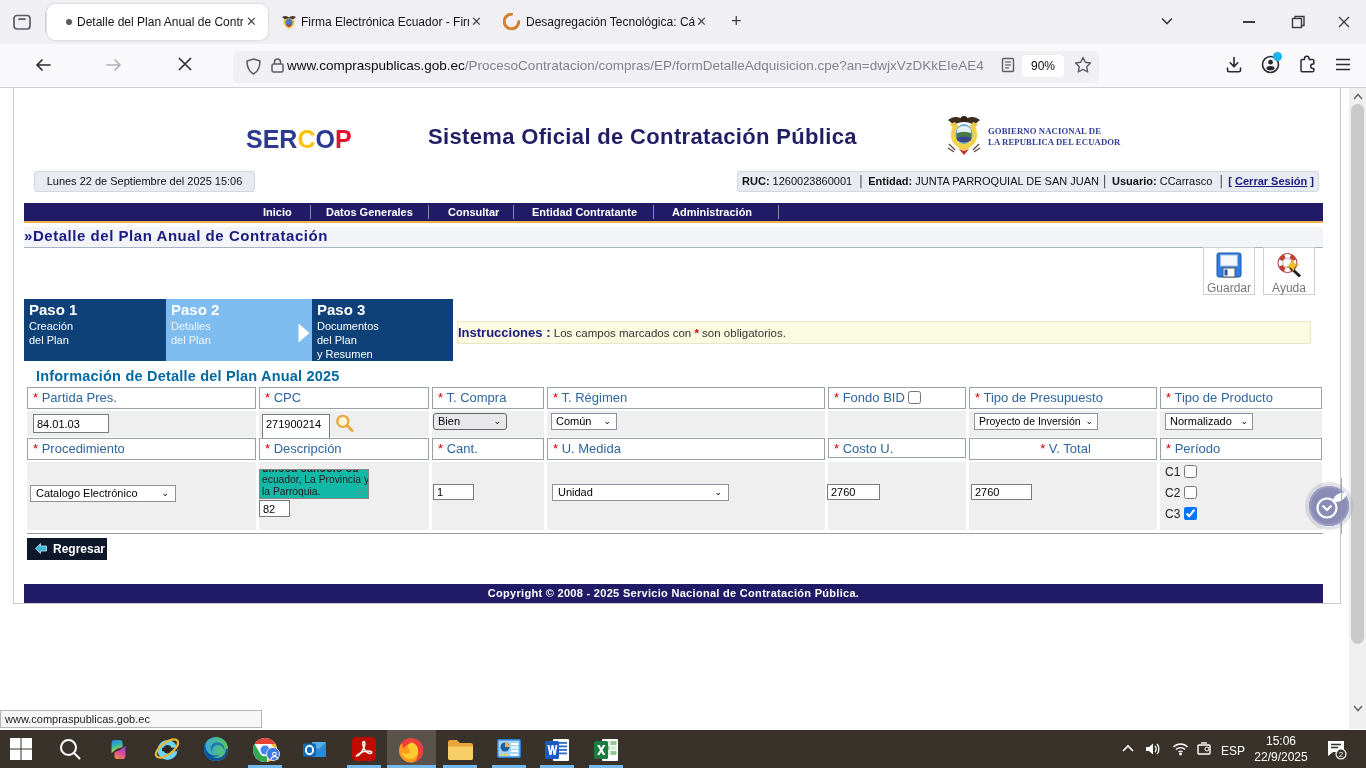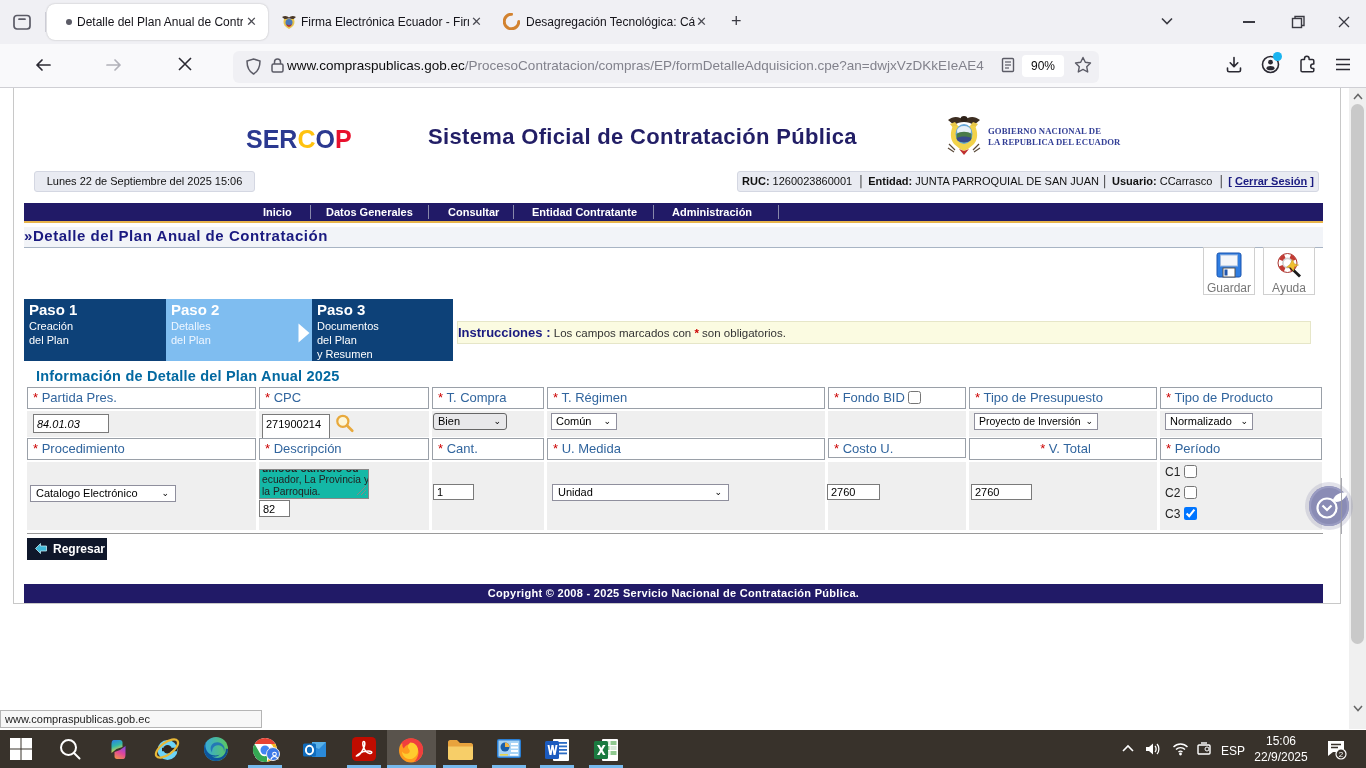--- a/index.html
+++ b/index.html
@@ -252,21 +252,21 @@
 <div class="abs hcell" style="left:1160px;top:387px;width:162px;height:22px;line-height:20px;"><span class="ast">*</span> Tipo de Producto</div>
 
 <div class="abs dcell" style="left:27px;top:411px;width:229px;height:26px;"></div>
 <div class="abs dcell" style="left:259px;top:411px;width:170px;height:26px;"></div>
 <div class="abs dcell" style="left:432px;top:411px;width:112px;height:26px;"></div>
 <div class="abs dcell" style="left:547px;top:411px;width:278px;height:26px;"></div>
 <div class="abs dcell" style="left:828px;top:411px;width:138px;height:26px;"></div>
 <div class="abs dcell" style="left:969px;top:411px;width:188px;height:26px;"></div>
 <div class="abs dcell" style="left:1160px;top:411px;width:162px;height:26px;"></div>
 
-<div class="abs tin" style="left:33px;top:414px;width:76px;height:19px;line-height:14px;font-style:italic;">84.01.03</div>
+<div class="abs tin" style="left:33px;top:414px;width:76px;height:19px;line-height:14px;">84.01.03</div>
 <div class="abs tin" style="left:262px;top:414px;width:68px;height:33px;line-height:14px;">271900214</div>
 <svg class="abs" style="left:334px;top:413px" width="21" height="20" viewBox="0 0 18 18">
     <circle cx="7.5" cy="7.5" r="5" fill="#fdf6d8" stroke="#e8a93c" stroke-width="2"></circle>
     <line x1="11.5" y1="11.5" x2="16" y2="16" stroke="#e8a93c" stroke-width="2.4" stroke-linecap="round"></line>
   </svg>
 <div class="abs tsel" style="left:433px;top:413px;width:74px;height:17px;background:#e8e8ea;border:1px solid #666;border-radius:3px;line-height:15px;padding-left:4px;">Bien<span style="position:absolute;right:5px;top:0px;font-size:9px;">⌄</span></div>
 <div class="abs tsel" style="left:551px;top:413px;width:66px;height:17px;line-height:15px;padding-left:4px;">Común<span style="position:absolute;right:5px;top:0px;font-size:9px;">⌄</span></div>
 <div class="abs tsel" style="left:974px;top:413px;width:124px;height:17px;line-height:15px;padding-left:4px;font-size:10.5px;">Proyecto de Inversión<span style="position:absolute;right:4px;top:0px;font-size:9px;">⌄</span></div>
 <div class="abs tsel" style="left:1165px;top:413px;width:88px;height:17px;line-height:15px;padding-left:4px;">Normalizado<span style="position:absolute;right:4px;top:0px;font-size:9px;">⌄</span></div>
 

